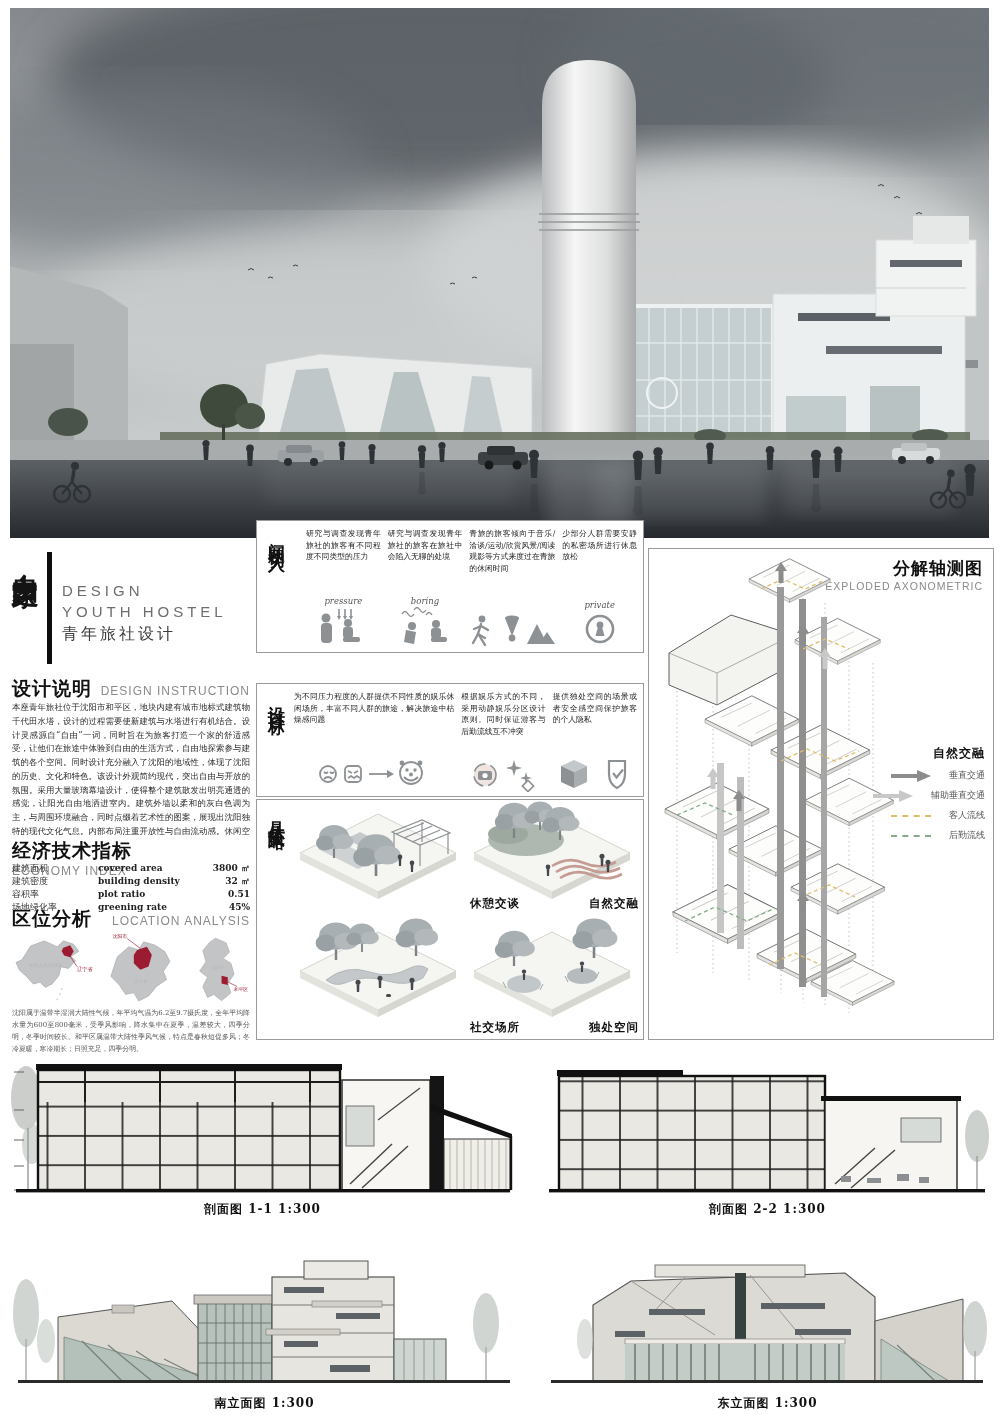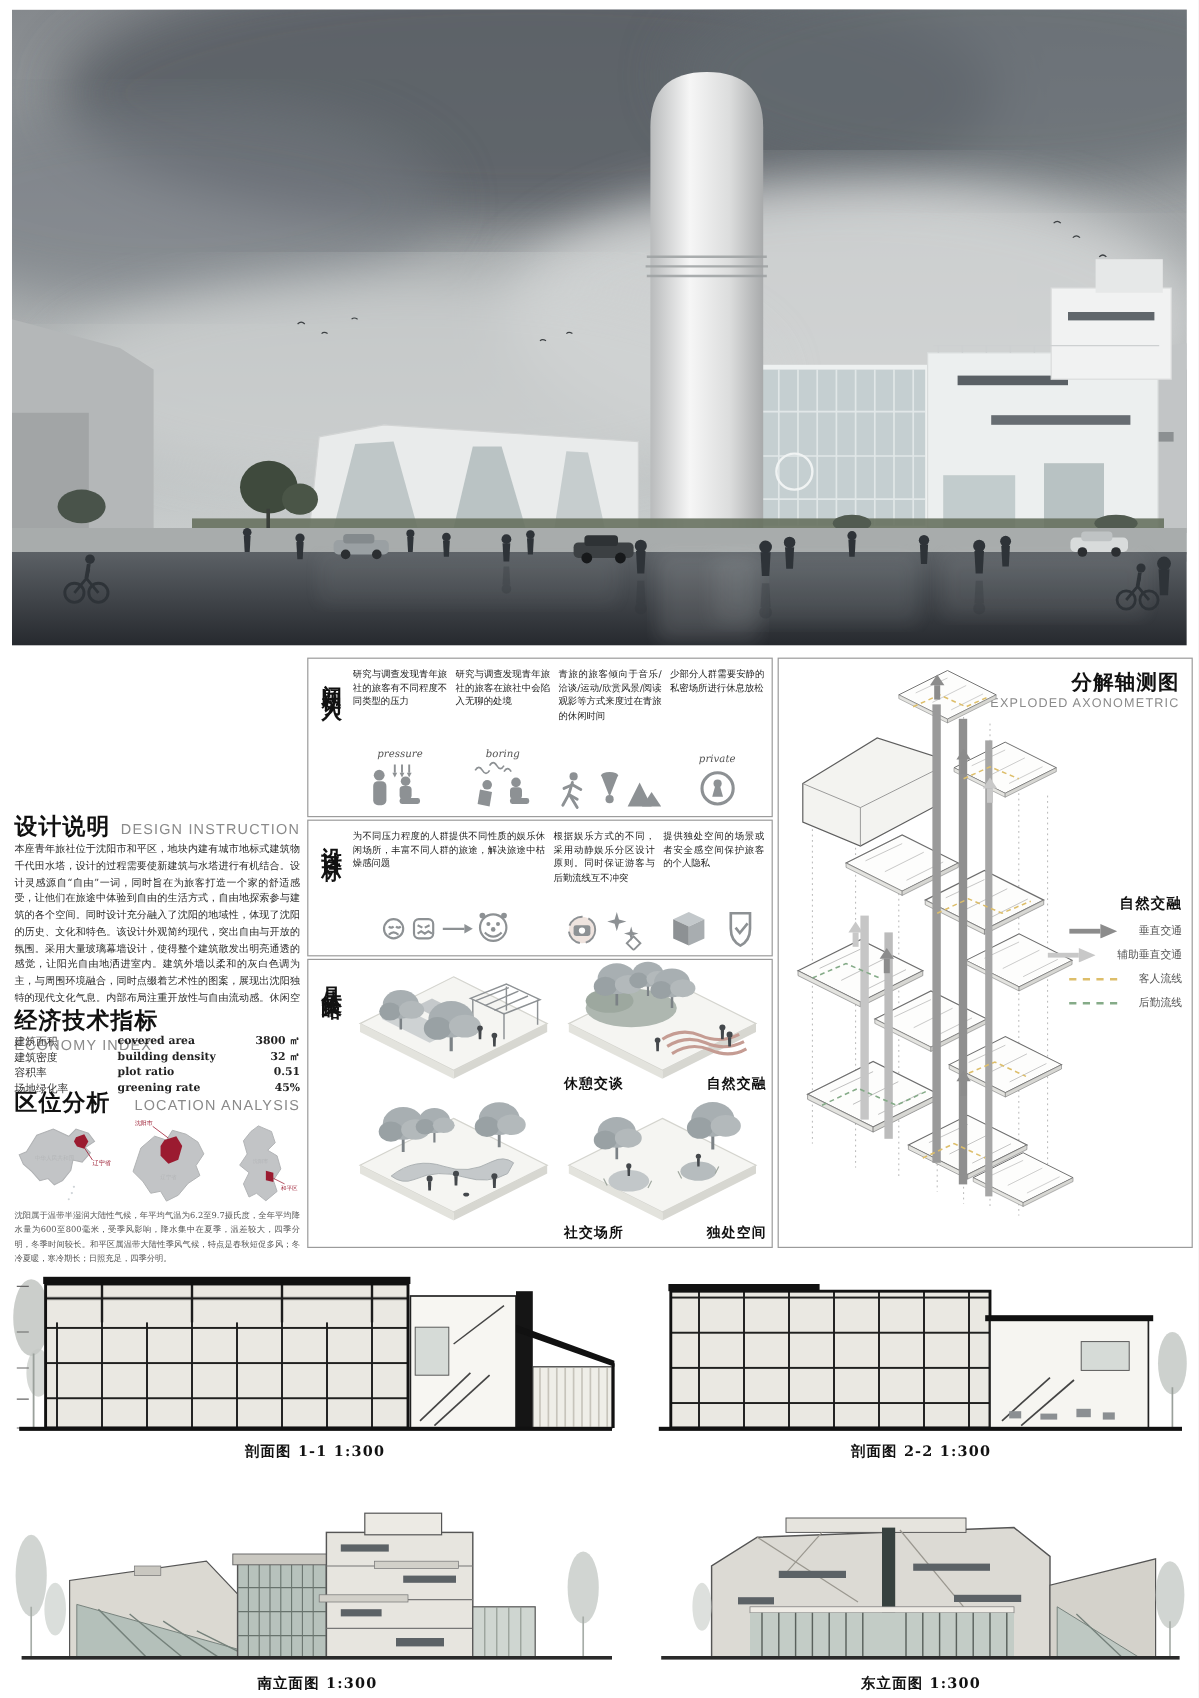--- a/index.html
+++ b/index.html
@@ -236,20 +236,29 @@
         <g opacity="0.28">
           <use href="#psn" transform="translate(524,476) scale(2.1,-2.1)"></use>
           <use href="#psn" transform="translate(628,478) scale(2.2,-2.2)"></use>
           <use href="#psn" transform="translate(806,476) scale(2.1,-2.1)"></use>
           <use href="#psn" transform="translate(412,464) scale(1.7,-1.7)"></use>
         </g>
       </g>
     </svg>
   </div>
 
+  <div class="abs" style="left:12px;top:552px;width:238px;display:flex;">
+    <div class="main-title">自由之家</div>
+    <div class="title-bar"></div>
+    <div class="title-lines" style="padding-top:26px;">
+      <div class="t-en">DESIGN</div>
+      <div class="t-en">YOUTH HOSTEL</div>
+      <div class="t-cn">青年旅社设计</div>
+    </div>
+  </div>
 
   <div class="abs sec-head" style="left:12px;top:676px;width:238px;">
     <span class="cn-head">设计说明</span>
     <span class="en-head">DESIGN INSTRUCTION</span>
   </div>
   <div class="abs body-text" style="left:12px;top:701px;width:238px;height:134px;overflow:hidden;">本座青年旅社位于沈阳市和平区，地块内建有城市地标式建筑物千代田水塔，设计的过程需要使新建筑与水塔进行有机结合。设计灵感源自“自由”一词，同时旨在为旅客打造一个家的舒适感受，让他们在旅途中体验到自由的生活方式，自由地探索参与建筑的各个空间。同时设计充分融入了沈阳的地域性，体现了沈阳的历史、文化和特色。该设计外观简约现代，突出自由与开放的氛围。采用大量玻璃幕墙设计，使得整个建筑散发出明亮通透的感觉，让阳光自由地洒进室内。建筑外墙以柔和的灰白色调为主，与周围环境融合，同时点缀着艺术性的图案，展现出沈阳独特的现代文化气息。内部布局注重开放性与自由流动感。休闲空间采用开阔的设计，营造出自由自在的氛围。建筑根据功能自然分为餐饮后勤、休闲娱乐、住宿三大部分，并通过打破各层空间关系、视线和空间保持联通等手法在建筑中体现“自由”的主题。自家青年旅社致力于打造一个温馨舒适、自由自在的旅居空间，让每一位旅客都能在这里找到家的感觉。</div>
 
   <div class="abs sec-head" style="left:12px;top:838px;width:238px;flex-direction:column;">
     <span class="cn-head">经济技术指标</span>
     <span class="en-head">ECONOMY INDEX</span>
@@ -302,21 +311,21 @@
     <svg width="64" height="78" viewBox="0 0 80 100">
       <polygon points="34,8 48,14 52,26 44,34 54,40 58,54 50,66 54,78 42,88 32,80 24,84 18,70 24,58 14,50 22,38 18,24 26,14" fill="#c2c4c6" stroke="#b0b2b4"></polygon>
       <polygon points="42,56 50,58 50,68 42,66" fill="#9b1b30"></polygon>
       <line x1="50" y1="64" x2="62" y2="70" stroke="#9b1b30" stroke-width="0.8"></line>
       <text x="58" y="76" font-size="6" fill="#9b1b30">和平区</text>
       <text x="28" y="48" font-size="5.5" fill="#b4b6b8">沈阳市</text>
     </svg>
   </div>
   <div class="abs note-text" style="left:12px;top:1007px;width:238px;">沈阳属于温带半湿润大陆性气候，年平均气温为6.2至9.7摄氏度，全年平均降水量为600至800毫米，受季风影响，降水集中在夏季，温差较大，四季分明，冬季时间较长。和平区属温带大陆性季风气候，特点是春秋短促多风；冬冷夏暖，寒冷期长；日照充足，四季分明。</div>
 
-  <div class="abs mid-box" style="left:256px;top:548px;width:386px;height:131px;">
+  <div class="abs mid-box" style="left:256px;top:520px;width:386px;height:131px;gap:12px;">
     <div class="v-title">问题切入</div>
     <div class="items-row">
       <div class="p-item">
         <div class="p-text">研究与调查发现青年旅社的旅客有不同程度不同类型的压力</div>
         <div class="icon-zone">
             <div>
           <div class="icon-word">pressure</div>
           <svg width="62" height="42" viewBox="0 0 62 42">
             <g fill="#8d9194">
                   <circle cx="14" cy="12" r="4.5"></circle>

